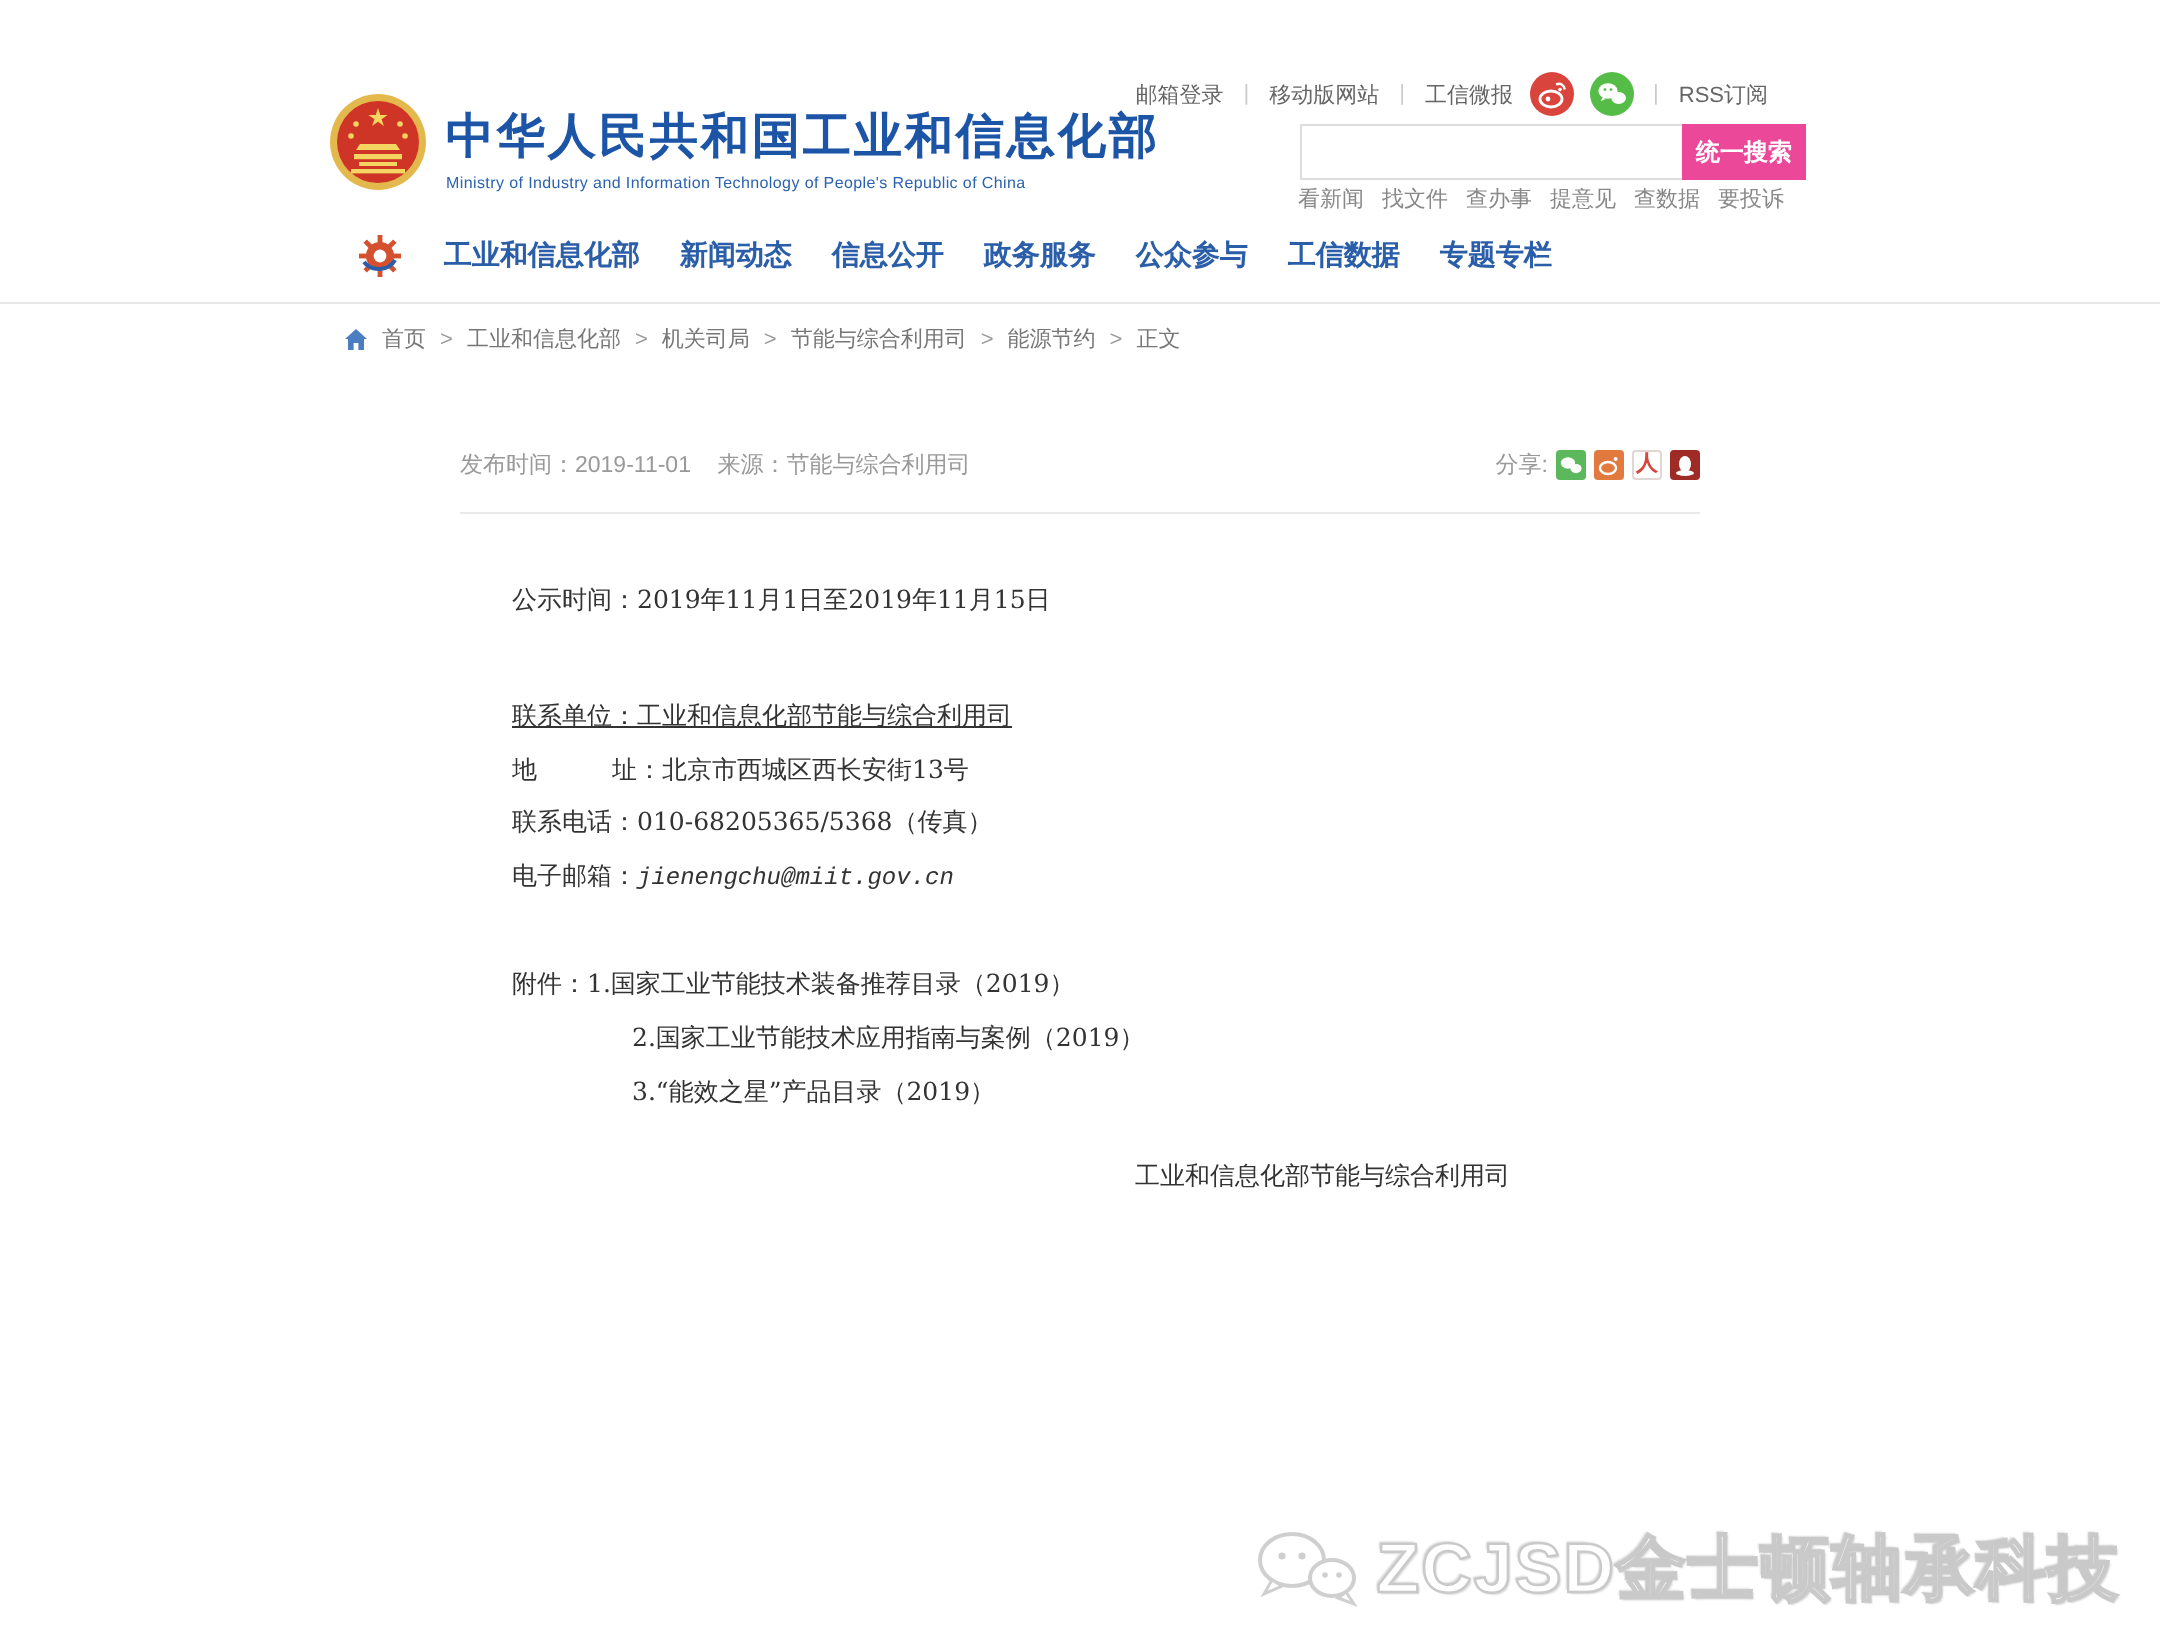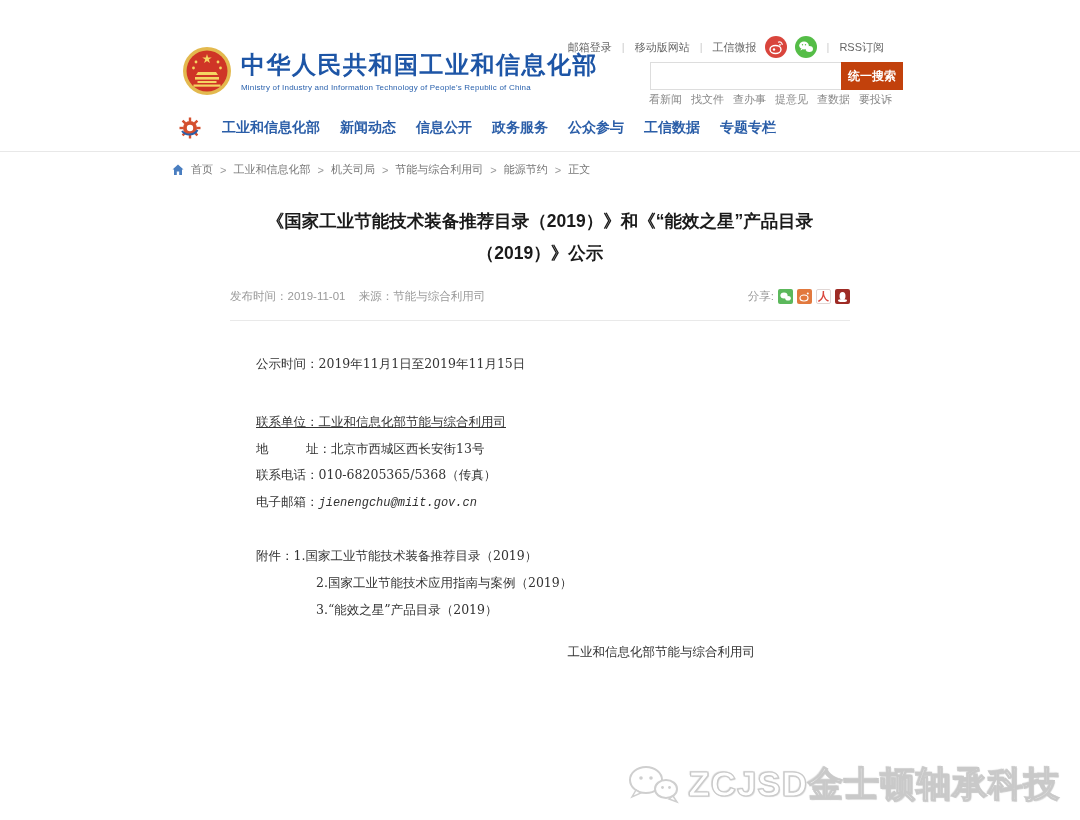--- a/index.html
+++ b/index.html
@@ -7,31 +7,31 @@
         font-family:"Liberation Sans",sans-serif;color:#333;}
   a{text-decoration:none;color:inherit;cursor:pointer;text-align:center;}
 
   
   .topbar{position:absolute;top:36px;right:196px;display:flex;align-items:center;gap:8px;
           font-size:11px;color:#666;}
   .topbar .sep{color:#ccc;padding:0 2px;}
   .circle-icon{width:22px;height:22px;display:inline-block;vertical-align:middle;}
 
   
-  .logo{position:absolute;top:46px;left:182px;display:flex;align-items:center;}
+  .logo{position:absolute;top:46px;left:164px;display:flex;align-items:flex-end;}
   .emblem{width:50px;height:50px;}
   .logo-text{margin-left:9px;}
   .logo-cn{font-size:24px;font-weight:bold;color:#1d55a6;letter-spacing:1.5px;line-height:28px;}
   .logo-en{font-size:8px;color:#2b62ad;margin-top:4px;white-space:nowrap;letter-spacing:.2px;}
 
   
   .searchbox{position:absolute;top:62px;left:650px;display:flex;}
   .search-input{width:178px;height:26px;border:1px solid #ddd;border-right:none;outline:none;
                 padding:0 6px;font-size:12px;}
-  .search-btn{width:62px;height:28px;background:#c2410c;color:#fff;border:none;font-size:12px;
+  .search-btn{width:62px;height:28px;background:#ec4899;color:#fff;border:none;font-size:12px;
               font-weight:bold;cursor:pointer;}
   .quicklinks{position:absolute;top:92px;left:649px;display:flex;gap:9px;font-size:11px;color:#888;}
 
   
   .mainnav{position:absolute;top:116px;left:178px;display:flex;align-items:center;gap:20px;
            font-size:14px;font-weight:bold;color:#2b5ea8;}
   .gear-wrap{width:24px;height:24px;}
   .header-divider{position:absolute;top:151px;left:0;width:1080px;border-top:1px solid #e8e8e8;}
 
   
@@ -190,21 +190,20 @@
     <a>机关司局</a>
     <span class="gt">&gt;</span>
     <a>节能与综合利用司</a>
     <span class="gt">&gt;</span>
     <a>能源节约</a>
     <span class="gt">&gt;</span>
     <span>正文</span>
   </div>
 
   <main class="article">
-    <h1 class="title">《国家工业节能技术装备推荐目录（2019）》和《“能效之星”产品目录（2019）》公示</h1>
 
     <div class="meta">
       <span class="pub">发布时间：2019-11-01</span>
       <span>来源：节能与综合利用司</span>
       <span class="share">
         <span>分享:</span>
         <span class="share-icon si-wechat">
           <svg viewBox="0 0 15 15">
               <ellipse cx="6" cy="6.5" rx="3.6" ry="2.9" fill="#fff"></ellipse>
               <ellipse cx="10" cy="9.3" rx="2.8" ry="2.3" fill="#fff"></ellipse>

